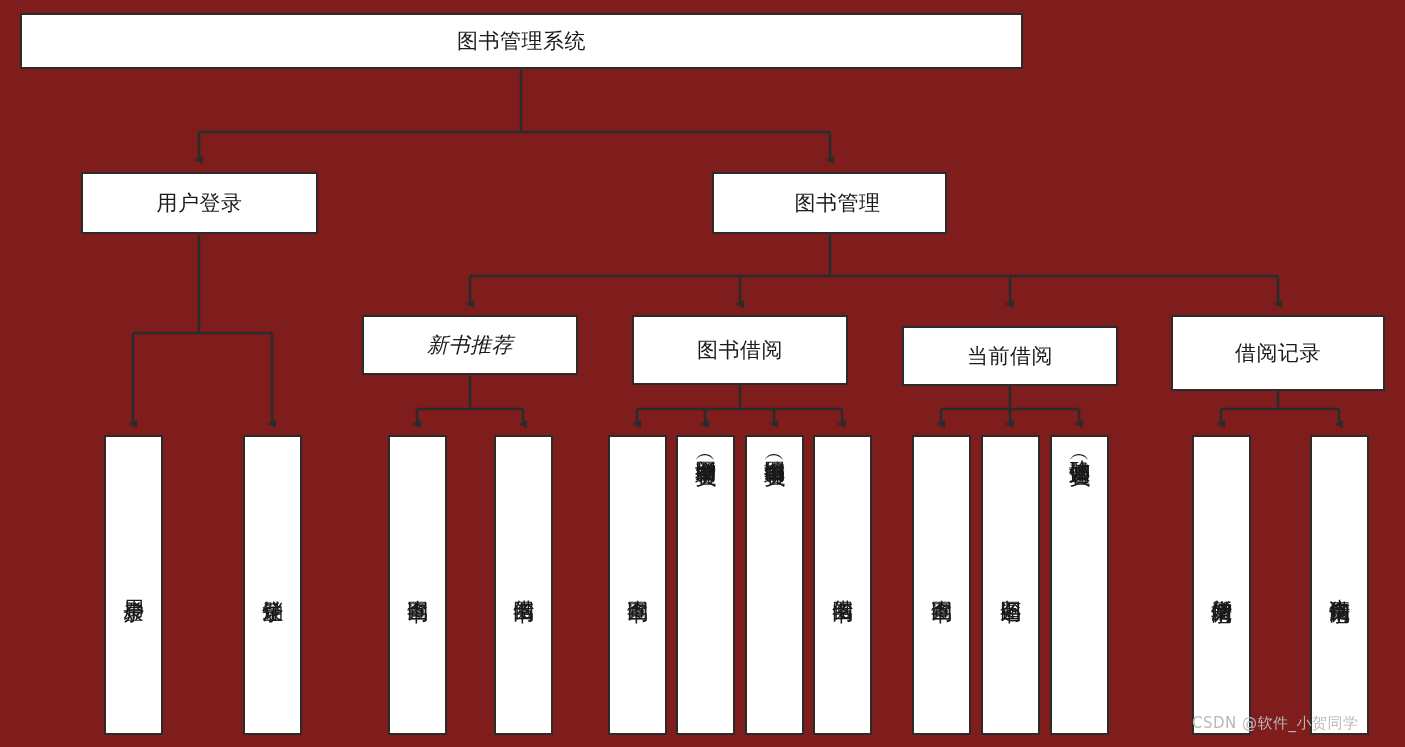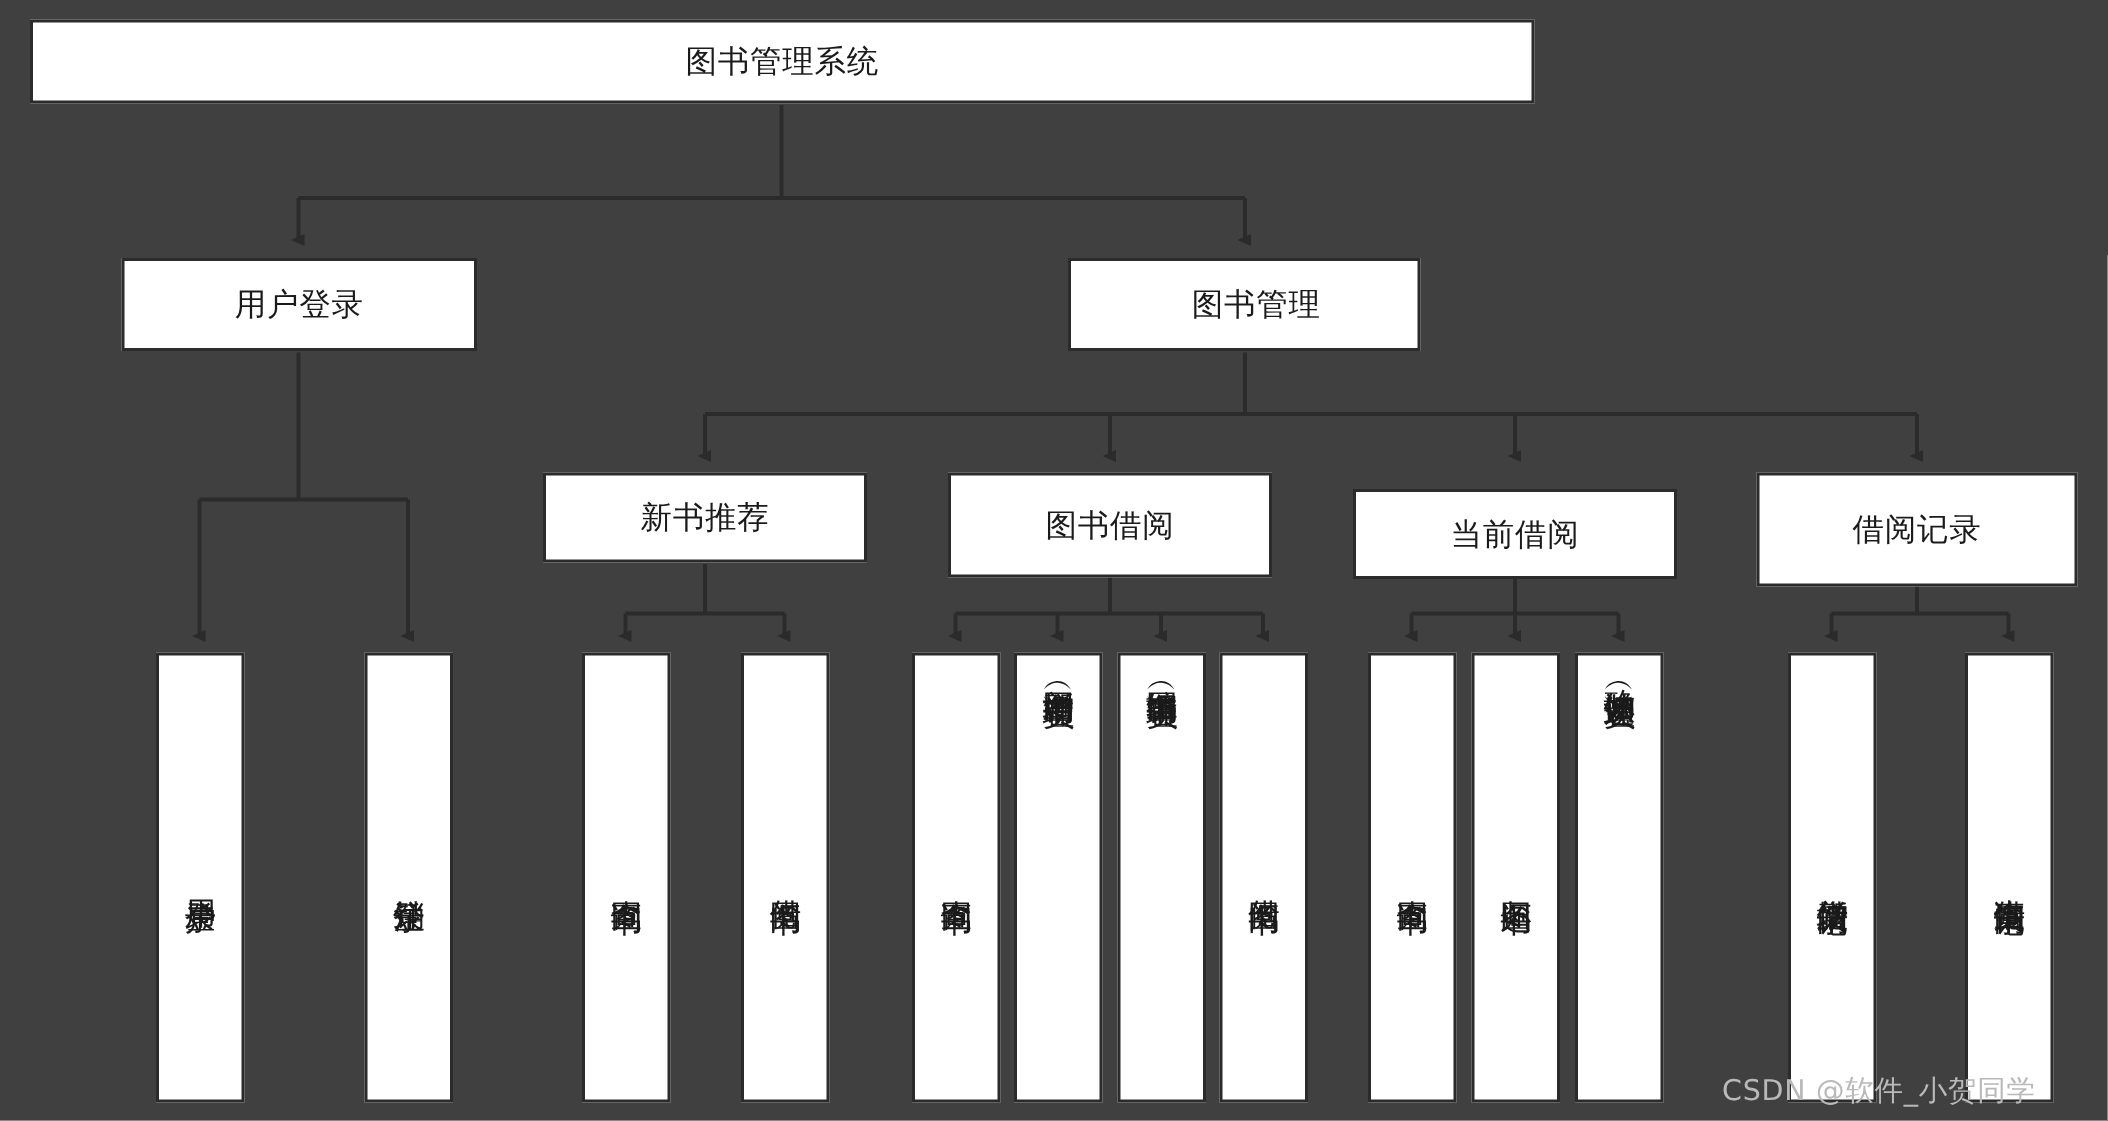--- a/index.html
+++ b/index.html
@@ -11,21 +11,21 @@
     width: 1405px;
     height: 747px;
     font-family: "DejaVu Sans", "Liberation Sans", sans-serif;
     overflow: hidden;
     position: relative;
   }
   #diagram-root {
     position: relative;
     width: 1405px;
     height: 747px;
-    background: #404040;
+    background: #7f1d1d;
   }
   svg.connectors {
     position: absolute;
     left: 0;
     top: 0;
     width: 1405px;
     height: 747px;
     pointer-events: none;
   }
   .node {
@@ -57,23 +57,23 @@
     letter-spacing: 1px;
     white-space: nowrap;
     text-align: center;
   }
   .node-v.center-v {
     align-items: center;
     padding-top: 0;
   }
   .watermark {
     position: absolute;
-    left: 1148px;
+    left: 1192px;
     top: 714px;
-    font-size: 19px;
+    font-size: 15px;
     color: #b9b9b9;
     white-space: nowrap;
     letter-spacing: 0.5px;
   }
 </style>
 </head>
 <body>
 
 <div id="diagram-root">
 
@@ -131,21 +131,21 @@
     <span class="node-label">图书管理系统</span>
   </div>
 
   <div class="node node-h" style="left:81px; top:172px; width:237px; height:62px;">
     <span class="node-label">用户登录</span>
   </div>
   <div class="node node-h" style="left:712px; top:172px; width:235px; height:62px;padding-left:16px;">
     <span class="node-label">图书管理</span>
   </div>
 
-  <div class="node node-h" style="left:362px; top:315px; width:216px; height:60px;">
+  <div class="node node-h" style="left:362px; top:315px; width:216px; height:60px;font-style:italic;">
     <span class="node-label">新书推荐</span>
   </div>
   <div class="node node-h" style="left:632px; top:315px; width:216px; height:70px;">
     <span class="node-label">图书借阅</span>
   </div>
   <div class="node node-h" style="left:902px; top:326px; width:216px; height:60px;">
     <span class="node-label">当前借阅</span>
   </div>
   <div class="node node-h" style="left:1171px; top:315px; width:214px; height:76px;">
     <span class="node-label">借阅记录</span>

